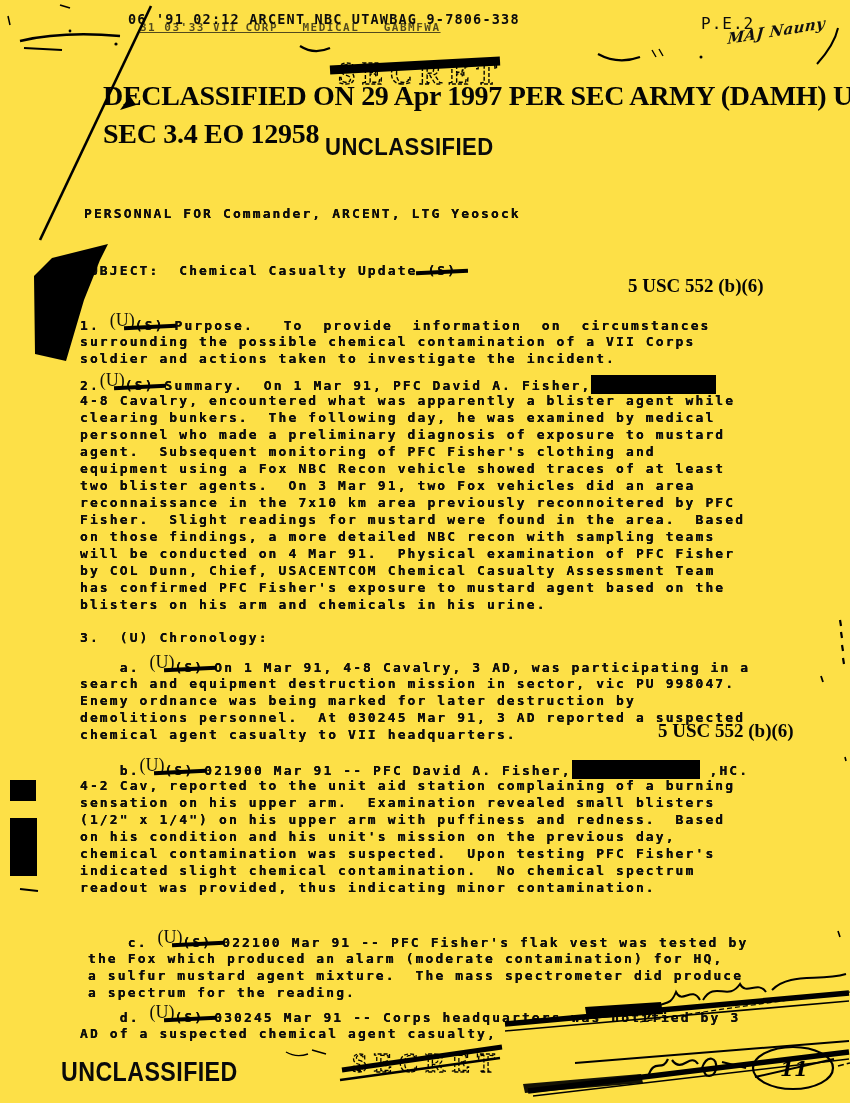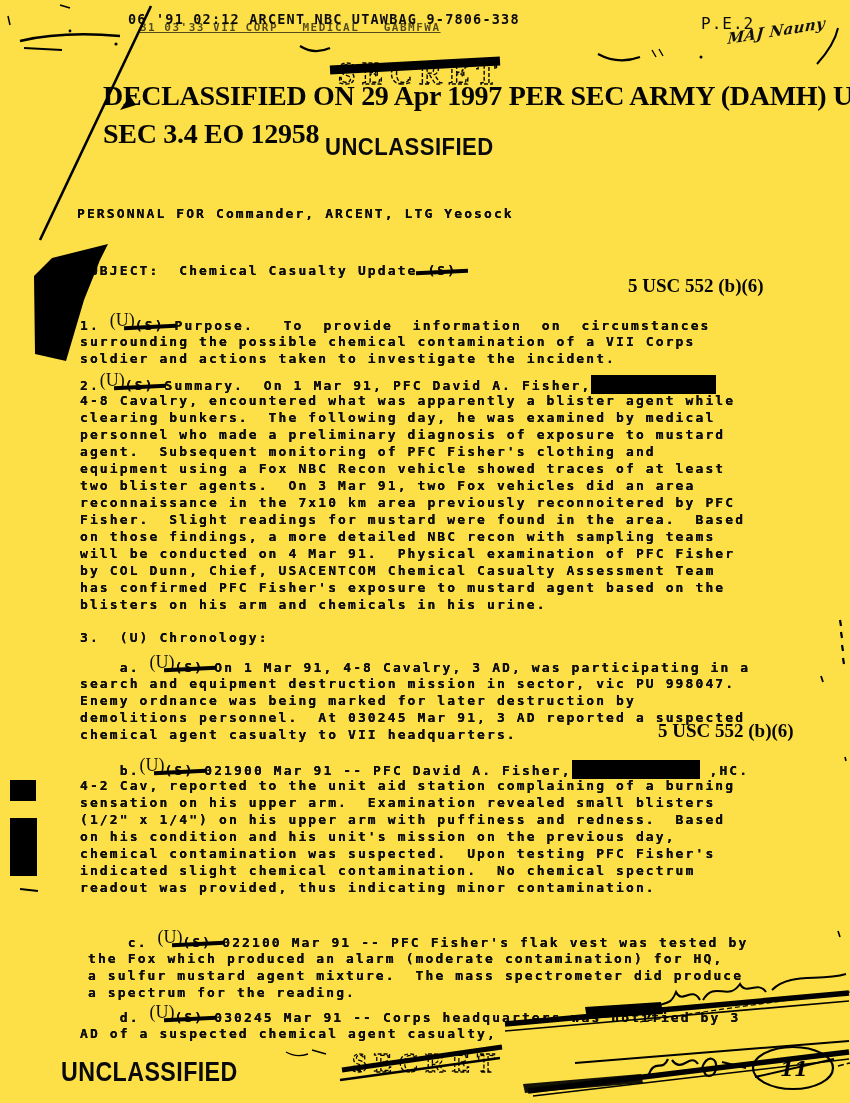--- a/index.html
+++ b/index.html
@@ -58,21 +58,21 @@
   <div class="abs" id="hw-top-right">MAJ Nauny</div>
 
   <div class="abs" id="declass1">DECLASSIFIED ON 29 Apr 1997 PER SEC ARMY (DAMH) UNDER</div>
   <div class="abs" id="declass2">SEC 3.4 EO 12958</div>
   <div class="abs unclass" id="unclass-top">UNCLASSIFIED</div>
   <div class="abs unclass" id="unclass-bottom">UNCLASSIFIED</div>
   <div class="abs usc" id="usc-1">5 USC 552 (b)(6)</div>
   <div class="abs usc" id="usc-2">5 USC 552 (b)(6)</div>
 
   <div id="body-root">
-      <div class="tw-block" style="left: 77px; top: 205px;">
+      <div class="tw-block" style="left: 84px; top: 205px;">
         <div class="tw-line"><span>PERSONNAL FOR Commander, ARCENT, LTG Yeosock</span></div>
       </div>
       <div class="tw-block" style="left: 80px; top: 262px;">
         <div class="tw-line"><span>SUBJECT:  Chemical Casualty Update </span><span class="s-strike">(S)</span></div>
       </div>
       <div class="tw-block" style="left: 80px; top: 316px;">
         <div class="tw-line"><span>1. </span><span class="u-mark">(U)</span><span class="s-strike">(S)</span><span> Purpose.   To  provide  information  on  circumstances</span></div>
         <div class="tw-line"><span>surrounding the possible chemical contamination of a VII Corps</span></div>
         <div class="tw-line"><span>soldier and actions taken to investigate the incident.</span></div>
       </div>

